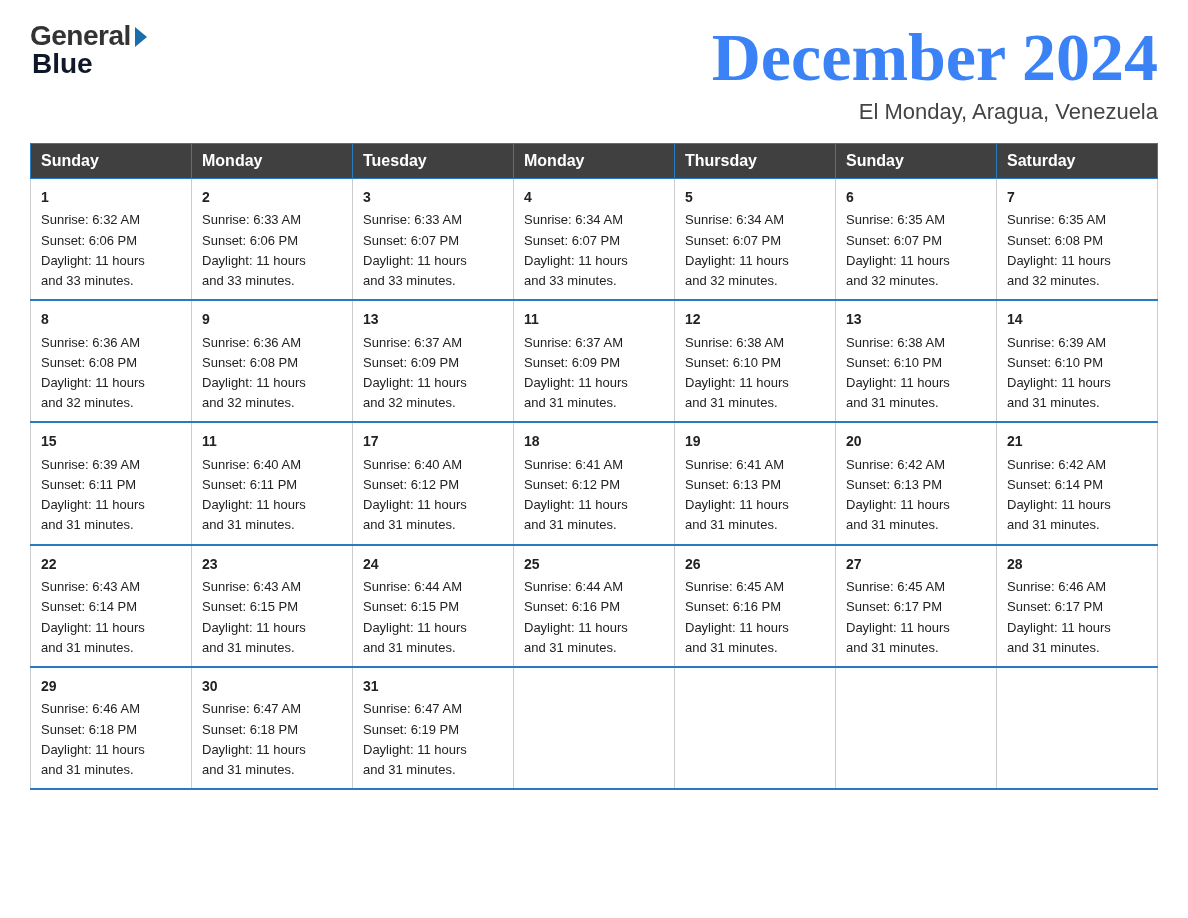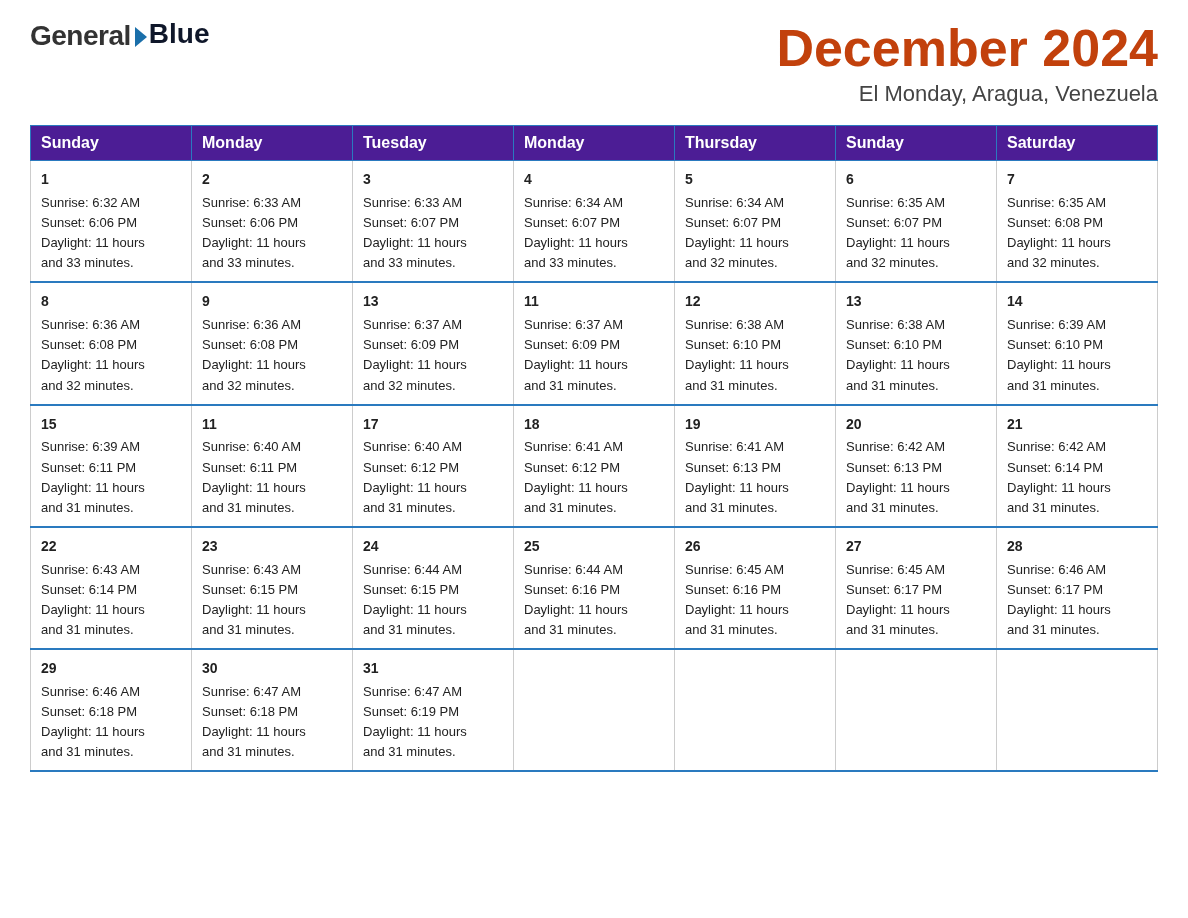--- a/index.html
+++ b/index.html
@@ -11,22 +11,22 @@
       padding: 20px 30px;
     }
     .header {
       display: flex;
       justify-content: space-between;
       align-items: flex-start;
       margin-bottom: 18px;
     }
     .logo {
       display: flex;
-      flex-direction: row;
-      align-items: center;
+      flex-direction: column;
+      align-items: flex-start;
     }
     .logo-top {
       display: flex;
       align-items: center;
     }
     .logo-general {
       font-size: 28px;
       font-weight: bold;
       color: #333;
       letter-spacing: -0.5px;
@@ -44,37 +44,38 @@
       font-size: 28px;
       font-weight: bold;
       color: #0f172a;
       margin-top: -4px;
       padding-left: 2px;
     }
     .title-block {
       text-align: right;
     }
     .page-title {
-      font-size: 52px;
+      font-size: 68px;
       font-weight: bold;
-      color: #c2410c;
+      color: #3b82f6;
       line-height: 1.1;
+      font-family: Liberation Serif, serif;
     }
     .subtitle {
       font-size: 22px;
       color: #444;
       margin-top: 4px;
     }
     table {
       width: 100%;
       border-collapse: collapse;
       table-layout: fixed;
     }
     thead tr th {
-      background-color: #4c1d95;
+      background-color: #404040;
       color: #fff;
       font-size: 16px;
       font-weight: bold;
       padding: 8px 10px;
       text-align: left;
       border: 1px solid #2a7abf;
     }
     tbody tr {
       border-bottom: 2px solid #2a7abf;
     }

